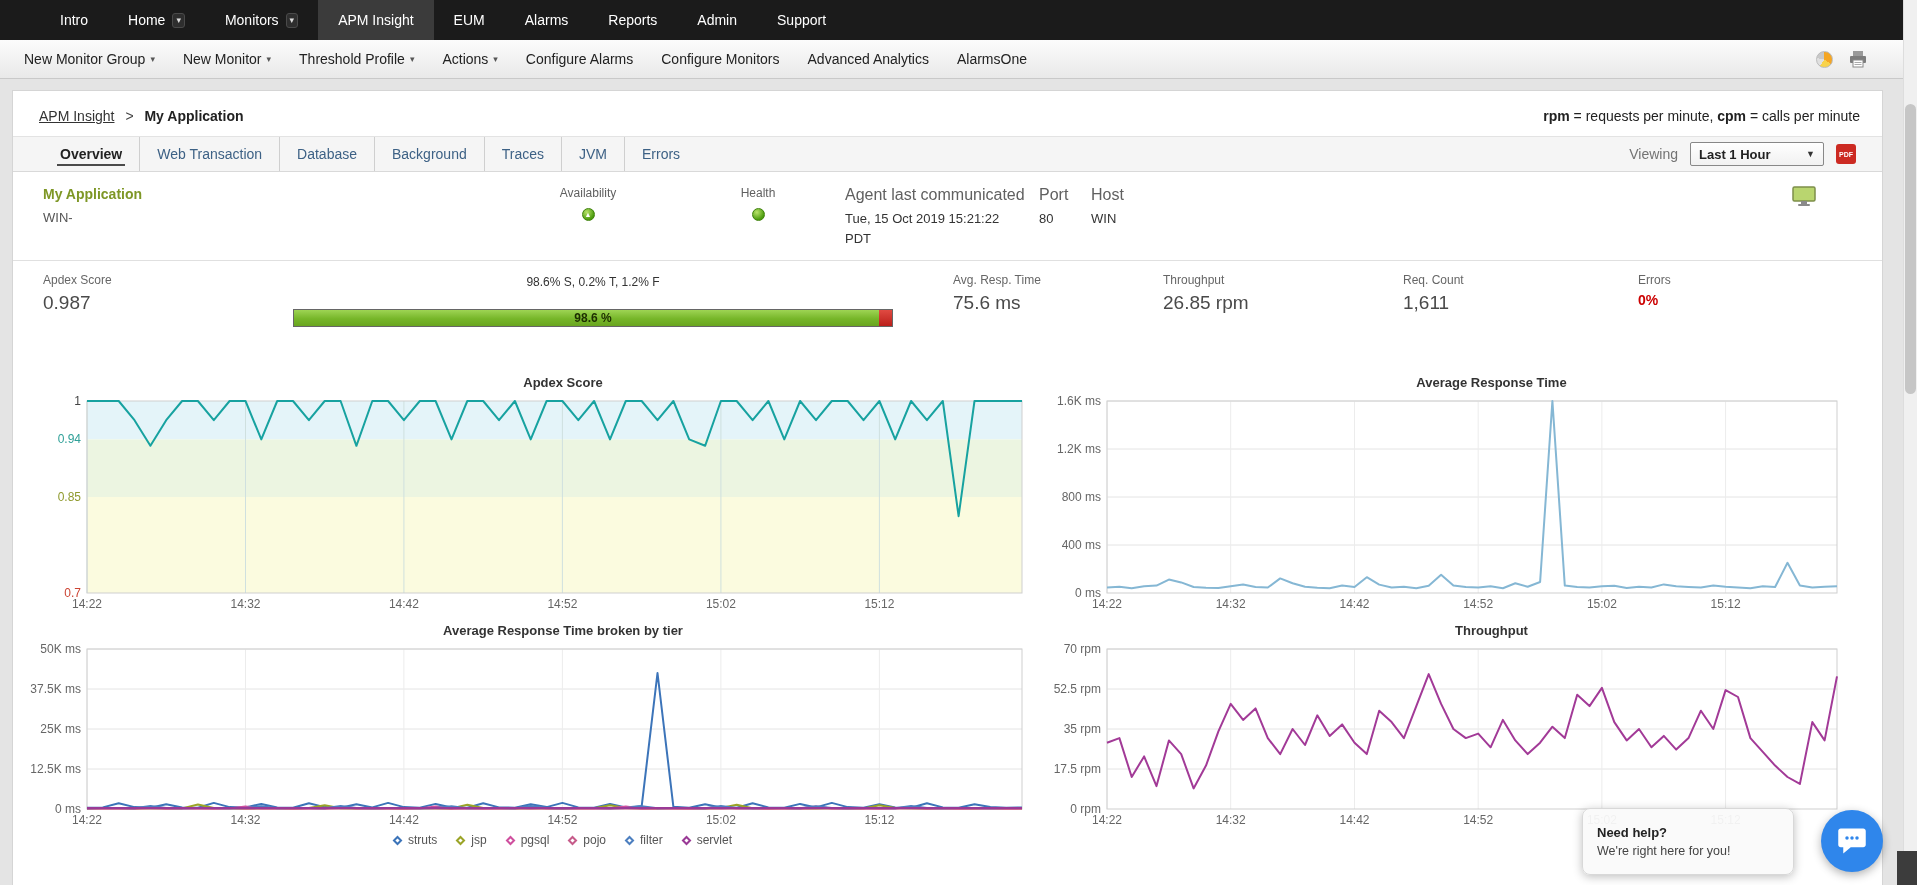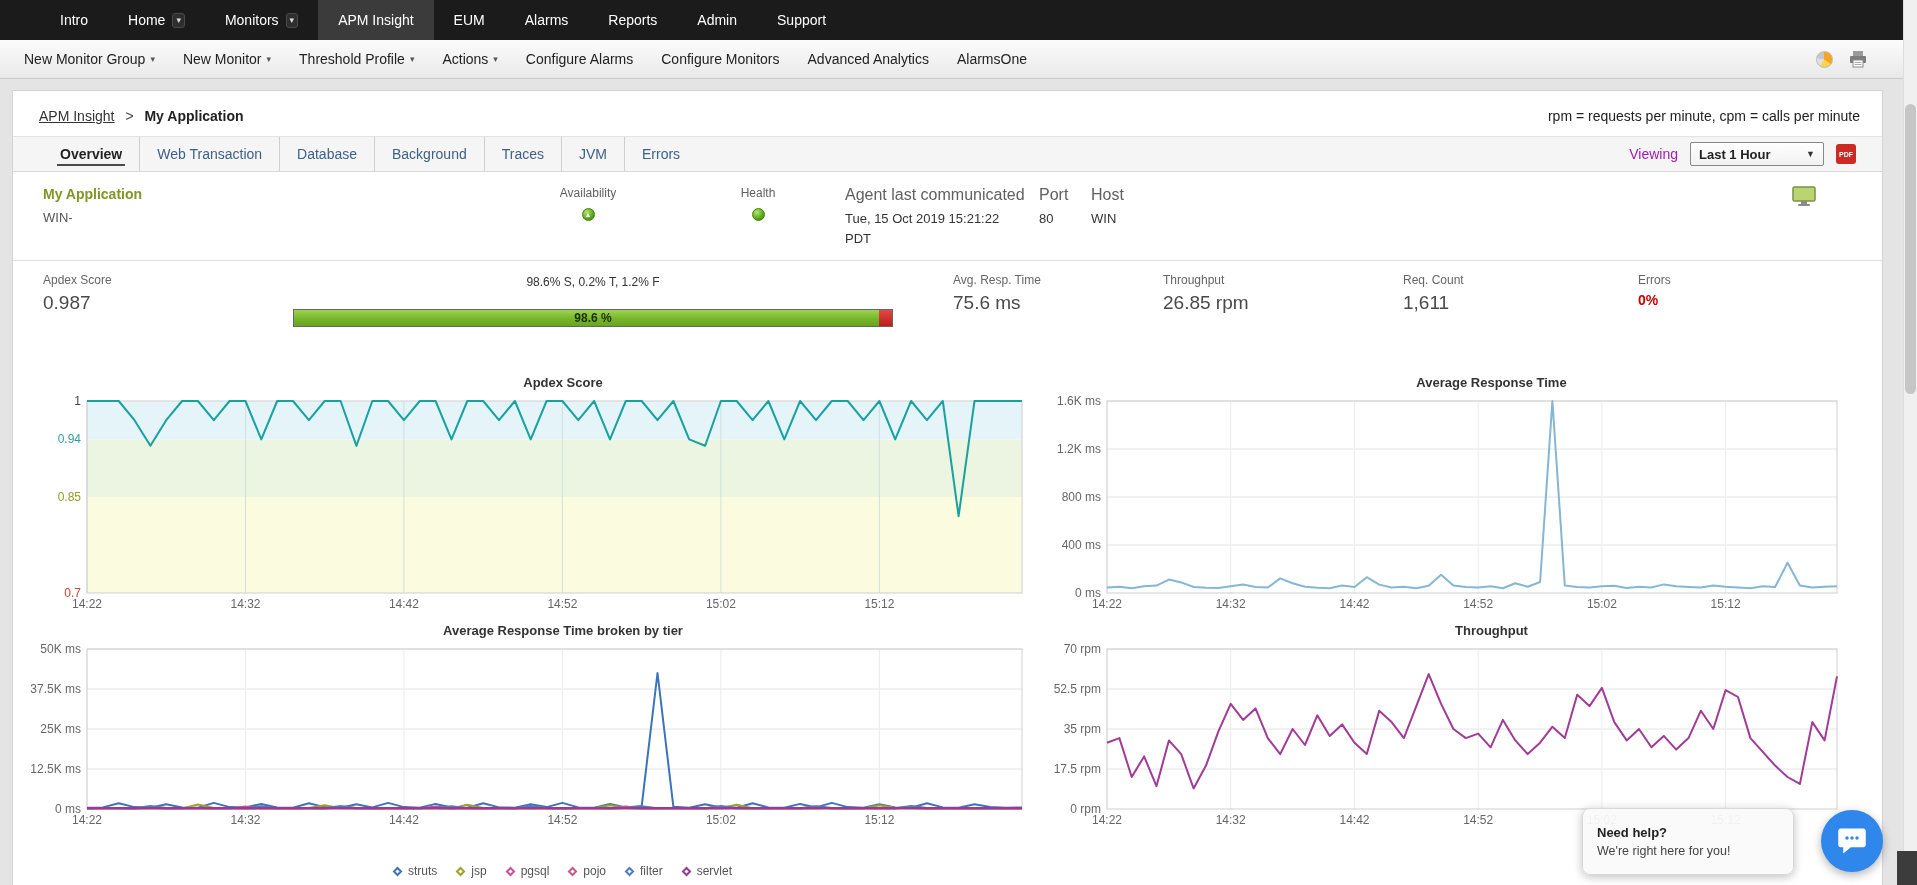--- a/index.html
+++ b/index.html
@@ -28,31 +28,31 @@
 
   
   .panel { margin:11px 34px 0 12px; background:#fff; border:1px solid #d5d5d5; height:900px; }
 
   .breadcrumb-row { display:flex; justify-content:space-between; align-items:center; padding:17px 22px 12px 26px; }
   .breadcrumb { font-size:14px; }
   .breadcrumb a { color:#333; text-decoration:underline; cursor:pointer; }
   .breadcrumb .sep { margin:0 7px; color:#444; }
   .breadcrumb .current { font-weight:bold; color:#222; }
   .legend-note { font-size:14px; color:#222; }
-  .legend-note b { font-weight:normal; }
+  .legend-note b { font-weight:bold; }
 
   
   .tabbar { height:36px; background:#f5f5f5; border-top:1px solid #e3e3e3; border-bottom:1px solid #d9d9d9;
             display:flex; align-items:center; padding:0 26px 0 30px; }
   .tab { font-size:14px; color:#3d6185; padding:0 17px; cursor:pointer; position:relative; line-height:34px; }
   .tab + .tab { border-left:1px solid #cfcfcf; }
   .tab.active { color:#222; font-weight:bold; }
   .tab.active::after { content:""; position:absolute; left:14px; right:14px; bottom:5px; height:2px; background:#4a4a4a; }
   .tab-right { margin-left:auto; display:flex; align-items:center; gap:12px; }
-  .viewing-label { font-size:14px; color:#a21caf; }
+  .viewing-label { font-size:14px; color:#737373; }
   .range-select { width:134px; height:24px; border:1px solid #888; border-radius:2px; background:linear-gradient(180deg,#fff,#f1f1f1);
                   display:flex; align-items:center; padding:0 8px; font-size:13px; font-weight:bold; color:#222; cursor:pointer; }
   .range-arrow { margin-left:auto; font-size:9px; color:#333; }
   .pdf-icon { width:20px; height:20px; background:#cc2a22; border-radius:3px; color:#fff; font-size:7px; font-weight:bold;
               display:flex; align-items:center; justify-content:center; cursor:pointer; }
 
   
   .summary { display:flex; padding:14px 30px 12px 30px; }
   .app-block { width:480px; }
   .app-name { font-size:14px; font-weight:bold; color:var(--app-green,#7e9726); }
@@ -91,21 +91,21 @@
   
   .charts { margin-top:30px; }
   .chart-row { display:flex; padding-left:12px; }
   .chart-row + .chart-row { margin-top:10px; }
   .col-left { width:1020px; }
   .col-right { flex:1; }
   .chart-title { text-align:center; font-size:13px; font-weight:bold; color:#333; margin-bottom:5px; padding-left:56px; }
   svg.plot { display:block; }
   svg.plot text { font-size:12px; font-family:"Liberation Sans","DejaVu Sans",sans-serif; }
   .legend { display:flex; justify-content:center; gap:20px; font-size:12px; color:#555; margin-top:4px; padding-left:56px; }
-  .legend-item { display:flex; align-items:center; gap:7px;margin-top:31px; }
+  .legend-item { display:flex; align-items:center; gap:7px; }
   .diamond { width:7px; height:7px; border:2px solid; transform:rotate(45deg); background:#fff; display:inline-block; }
 
   
   .help-bubble { position:absolute; left:1582px; top:808px; width:212px; z-index:20;
       background:rgba(250,250,250,0.94); border:1px solid #d8d8d8; border-radius:8px;
       box-shadow:0 2px 10px rgba(0,0,0,0.25); padding:16px 14px; }
   .help-title { font-size:13px; font-weight:bold; color:#222; margin-bottom:4px; }
   .help-msg { font-size:12.5px; color:#444; }
   .chat-button { position:absolute; left:1821px; top:810px; width:62px; height:62px; border-radius:50%;
       background:var(--accent-blue,#2f86eb); z-index:21; display:flex; align-items:center; justify-content:center;

